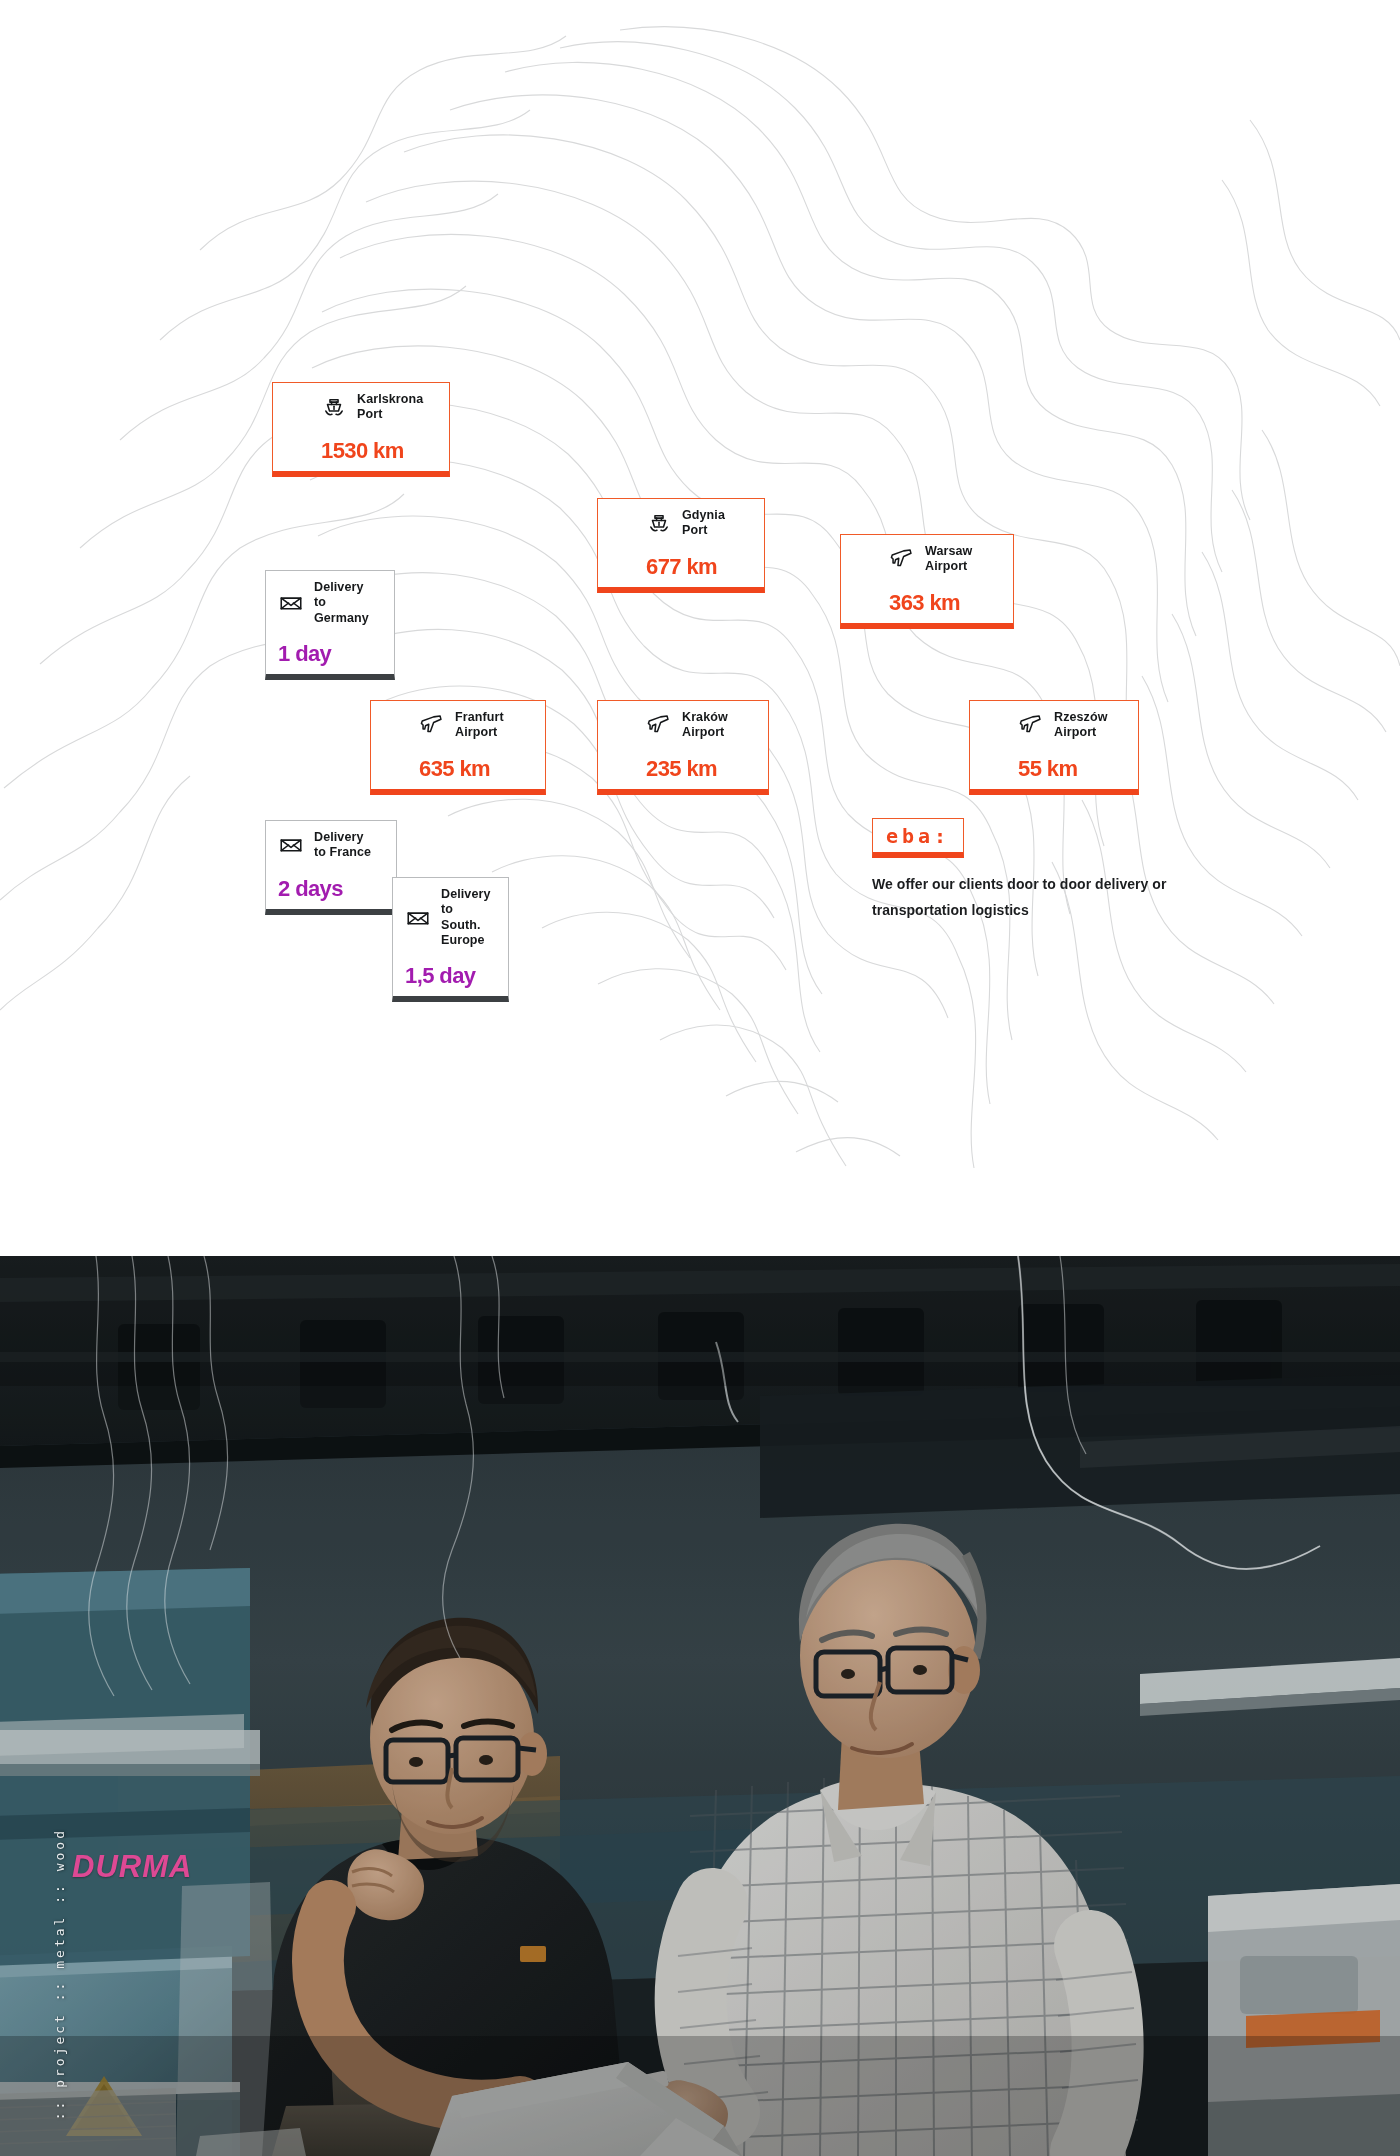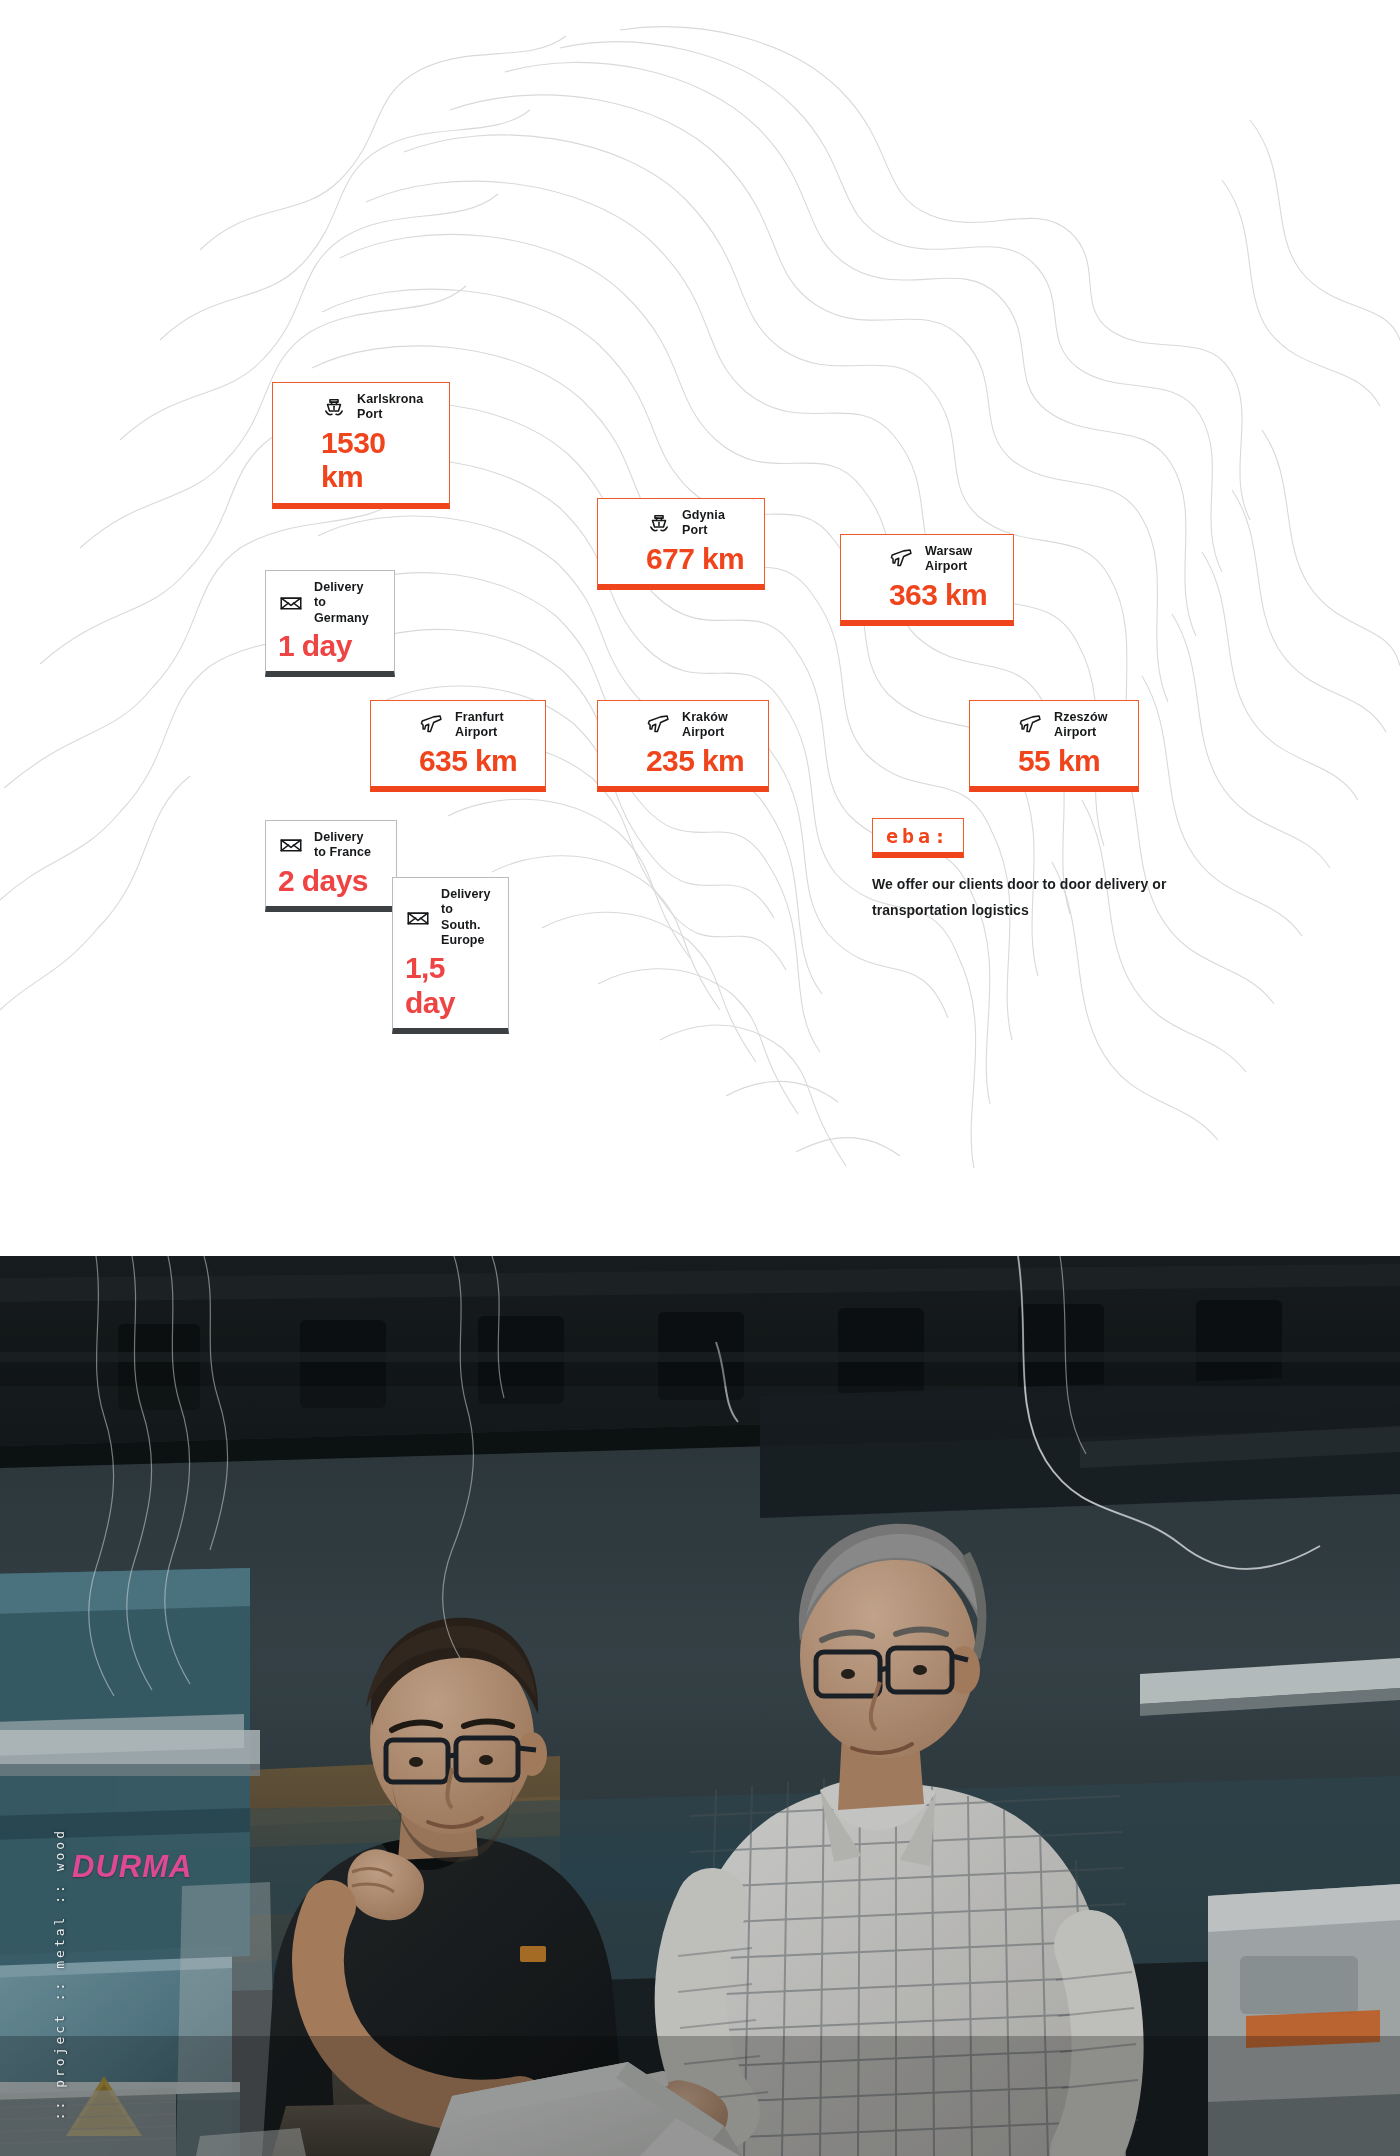--- a/index.html
+++ b/index.html
@@ -71,28 +71,28 @@
   .card-label {
     font-size: 12.5px;
     font-weight: 700;
     color: #16181a;
     line-height: 1.22;
     letter-spacing: 0.1px;
     white-space: pre-line;
   }
 
   .card-value {
-    margin-top: 3px;
-    font-size: 30px;
+    margin-top: 15px;
+    font-size: 22px;
     font-weight: 700;
     letter-spacing: -0.6px;
     line-height: 1.15;
   }
   .card.accent .card-value { color: #F0451C; }
-  .card.neutral .card-value { color: #ef4444; }
+  .card.neutral .card-value { color: #a21caf; }
 
   
   #brand-block {
     position: absolute;
     left: 872px;
     top: 818px;
     width: 360px;
     z-index: 6;
   }
 

